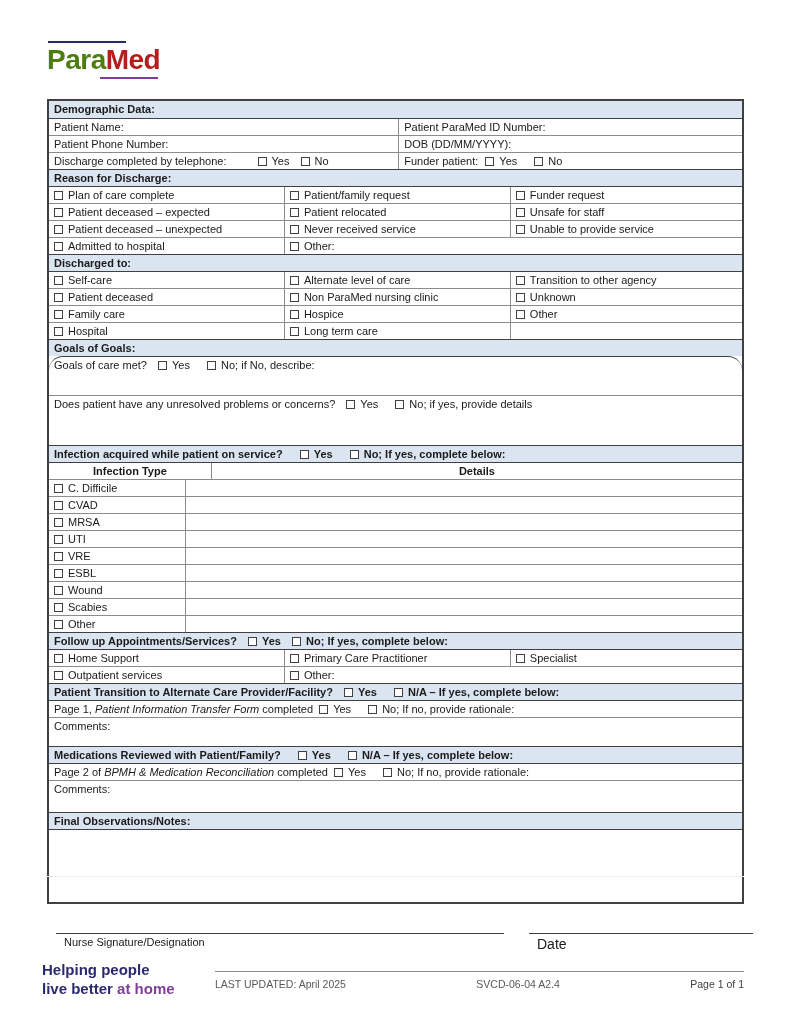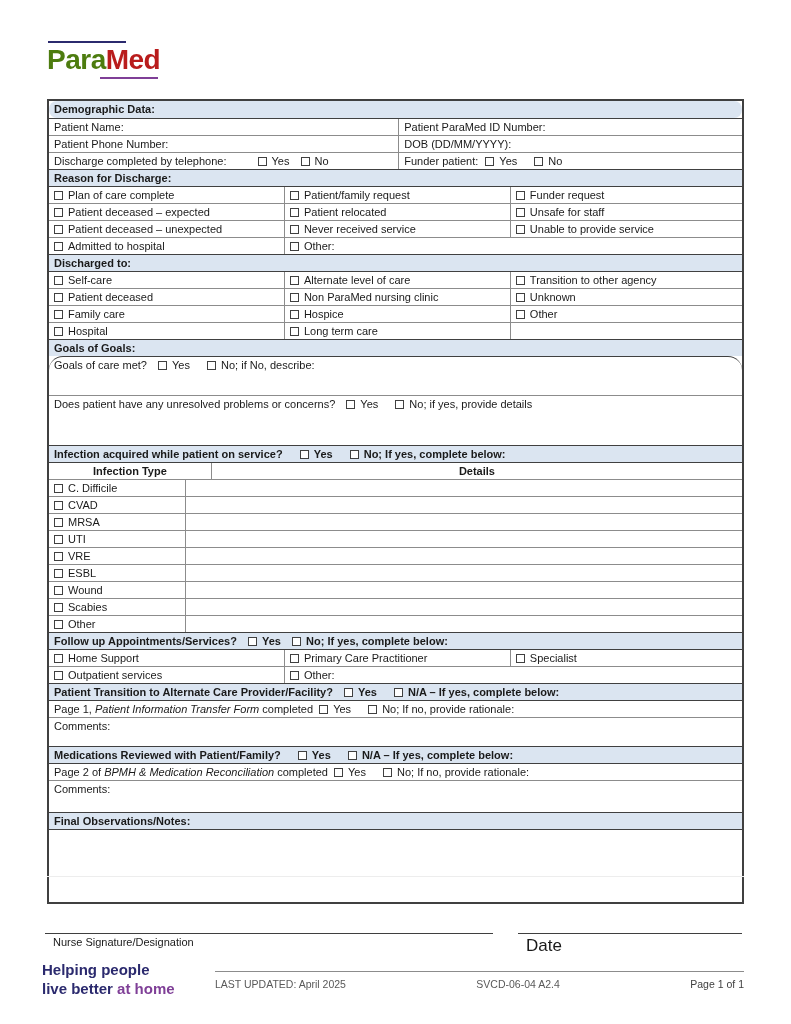--- a/index.html
+++ b/index.html
@@ -16,44 +16,44 @@
   .logo .line-bottom { position: absolute; right: 2px; bottom: -4px; width: 58px; height: 2px; background: #7f3f97; }
   .logo .p1 { color: #4d7c0f; }
   .logo .p2 { color: #b91c1c; }
   .title { position: absolute; left: 62px; right: 0; top: 56px; text-align: center;
            font-size: 17px; font-weight: bold; color: #262626; }
 
   
   .ftable { position: absolute; left: 47px; top: 99px; width: 697px;
             border: 2px solid #404040; background: #fff; }
   .row { display: flex; height: 17px; border-top: 1px solid #8c8c8c; align-items: flex-start; }
-  .row:first-child { border-top: none; border-radius: 8px; }
+  .row:first-child { border-top: none; }
   .sec-header { background: #dbe5f1; font-weight: bold; border-top: 1px solid #404040; }
   .sec-header + .row { border-top-color: #404040; }
   .cell { padding: 1px 5px 0 5px; line-height: 14px; height: 100%; }
   .cell + .cell { border-left: 1px solid #8c8c8c; }
   .w-h1 { width: 50.4%; } .w-h2 { width: 49.6%; }
   .w3a { width: 33.9%; } .w3b { width: 32.6%; } .w3c { width: 33.5%; }
   .w3bc { width: 66.1%; }
   .wi1 { width: 19.6%; } .wi2 { width: 80.4%; }
   .wfull { width: 100%; }
   .h39 { height: 39px; border-radius: 14px; } .h38 { height: 50px; } .h29 { height: 29px; }
   .h32 { height: 32px; } .h73 { height: 73px; position: relative; }
   .faint-line { position: absolute; left: -2px; right: -2px; top: 46px; border-top: 1px solid #ededed; }
   .center { text-align: center; margin-left: 16px; }
   .it { font-style: italic; }
 
   .cb { display: inline-block; width: 9px; height: 9px; border: 1.2px solid #404040;
         background: #fff; vertical-align: -1px; margin-right: 5px; }
   .gap { margin-left: 14px; } .gap-sm { margin-left: 8px; } .gap-lg { margin-left: 28px; }
 
   
-  .sig-block { position: absolute; left: 45px; top: 933px; width: 697px; display: flex; }
+  .sig-block { position: absolute; left: 56px; top: 933px; width: 697px; display: flex; }
   .sig-left { width: 448px; border-top: 1px solid #3f3f3f; padding: 2px 0 0 8px; font-size: 11px; }
-  .sig-right { width: 224px; margin-left: 25px; border-top: 1px solid #3f3f3f; padding: 2px 0 0 8px; font-size: 17px; }
+  .sig-right { width: 224px; margin-left: 25px; border-top: 1px solid #3f3f3f; padding: 2px 0 0 8px; font-size: 14px; }
   .tagline { position: absolute; left: 42px; top: 960px; font-weight: bold;
              font-size: 15px; line-height: 19px; }
   .tagline .navy { color: #2b2a6e; } .tagline .purple { color: #7f3f97; }
   .bottom-rule { position: absolute; left: 215px; top: 971px; width: 529px; border-top: 1px solid #8c8c8c; }
   .bottom-meta { position: absolute; left: 215px; top: 978px; width: 529px; display: flex;
                  justify-content: space-between; color: #595959; font-size: 10.5px; }
   .bottom-meta .pg { color: #404040; }
 </style>
 </head>
 <body>

